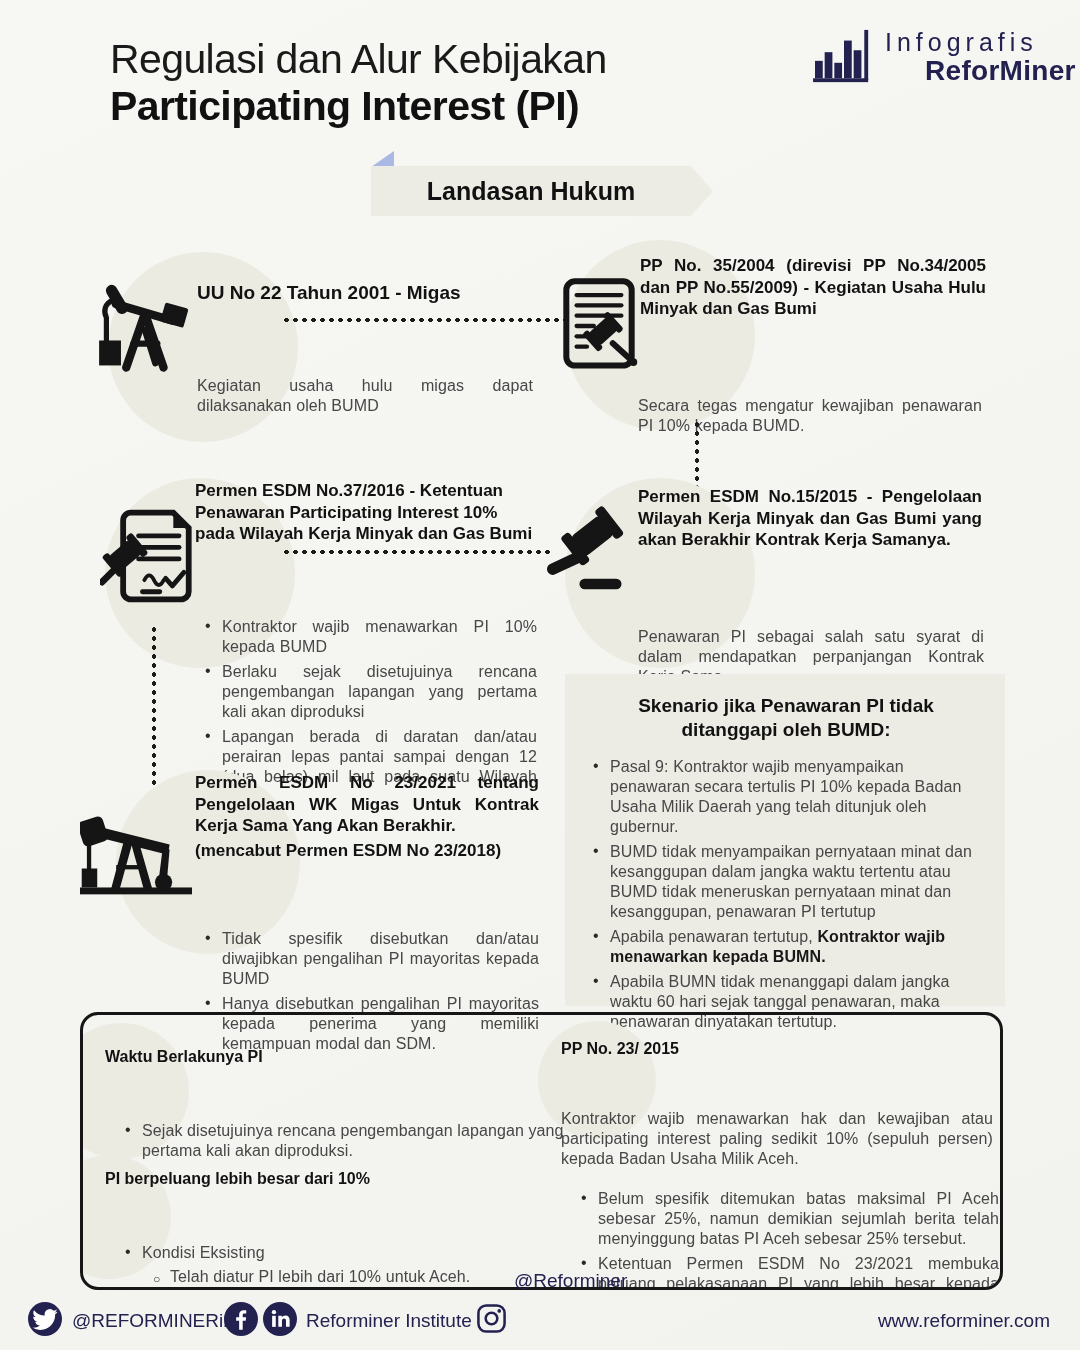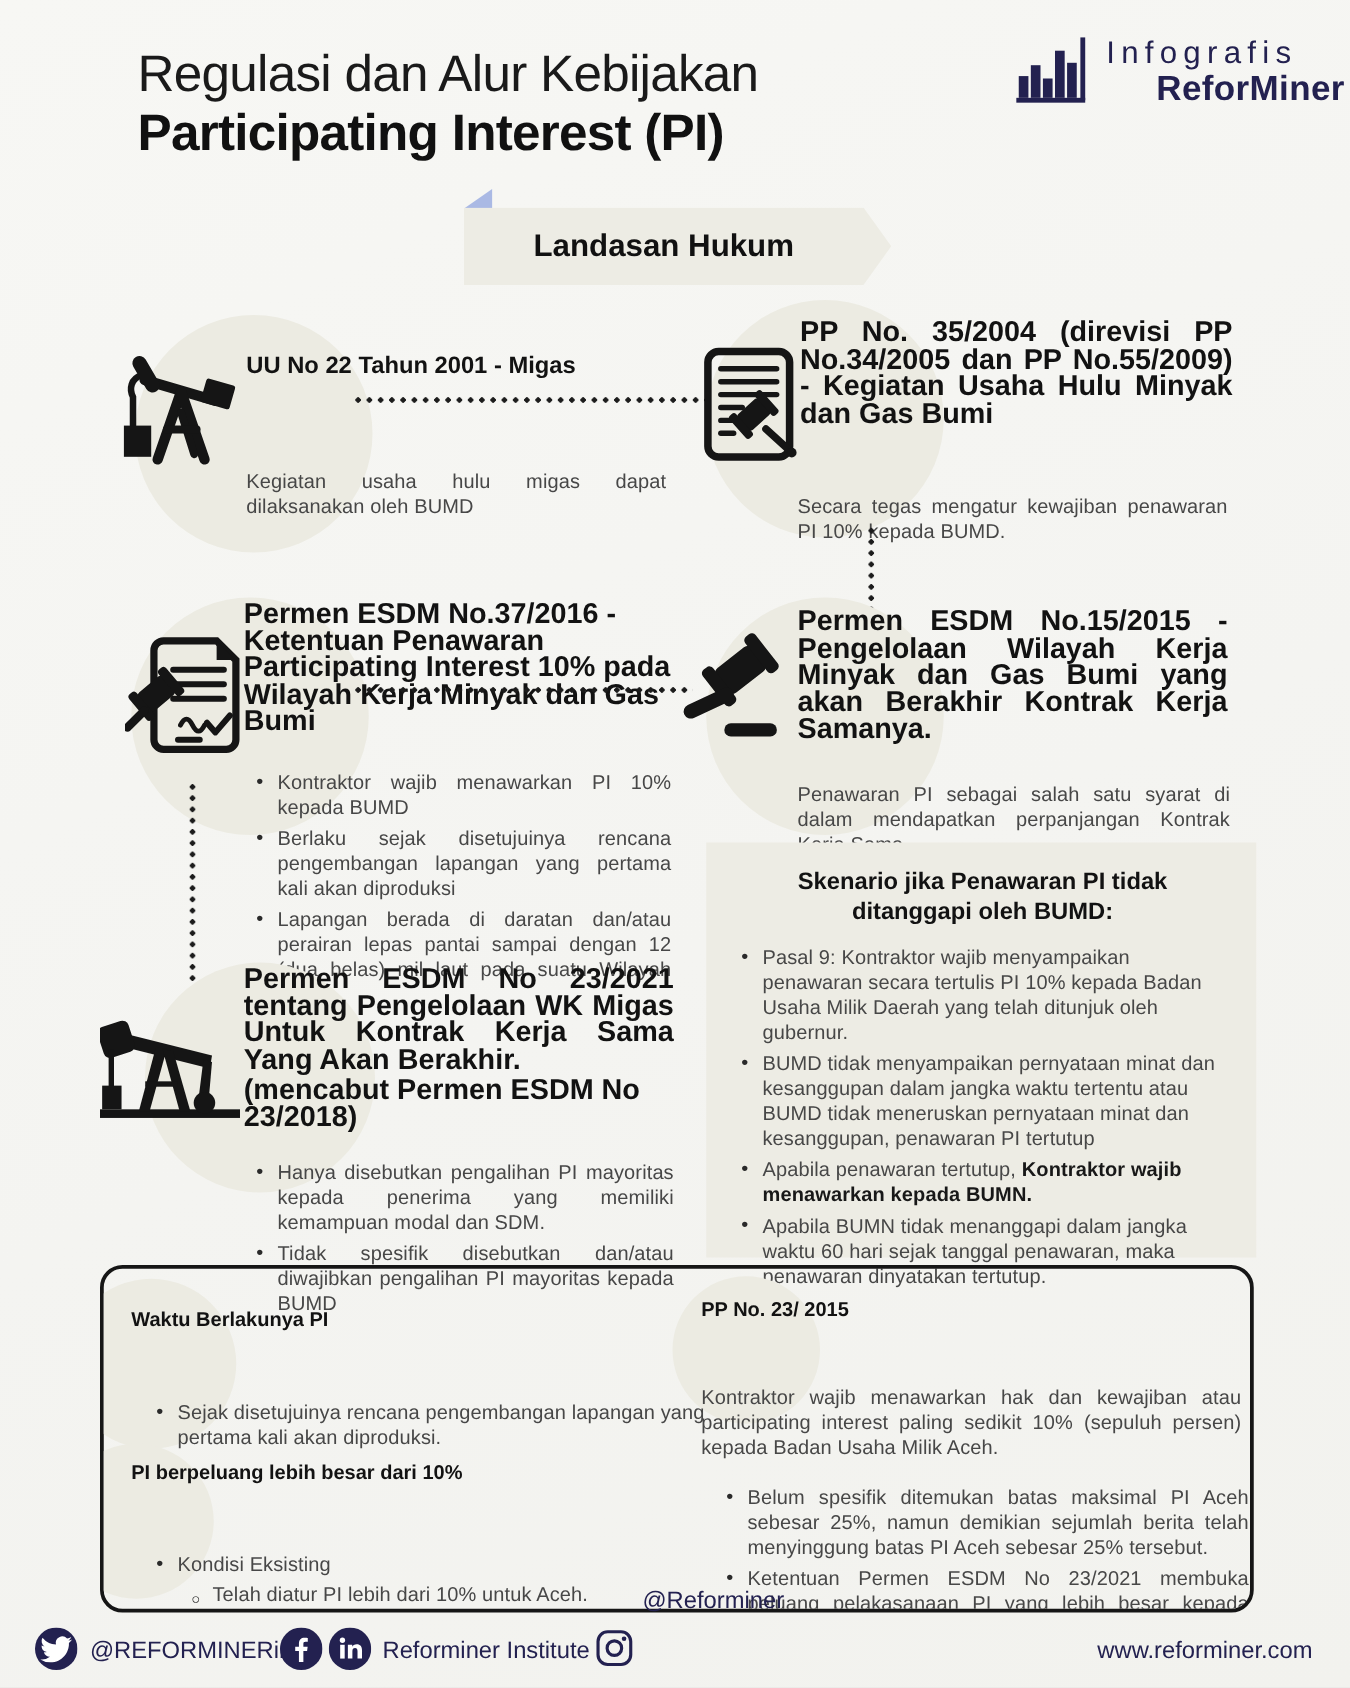--- a/index.html
+++ b/index.html
@@ -13,30 +13,30 @@
   .abs { position:absolute; }
 
   
   .title-l1 { font-size:41px; font-weight:400; line-height:47px; letter-spacing:-0.6px; color:#1a1a1a; }
   .title-l2 { font-size:41px; font-weight:700; line-height:47px; letter-spacing:-0.6px; color:#111; }
   .logo { display:flex; align-items:flex-end; gap:9px; }
   .logo-top { font-size:25px; font-weight:300; letter-spacing:5px; color:#232150; line-height:28px; }
   .logo-bottom { font-size:28px; font-weight:700; letter-spacing:0.3px; color:#232150; line-height:30px;margin-left:40px; }
 
   
-  .banner { left:371px; top:166px; width:342px; height:62px; background:#edece4;
+  .banner { left:371px; top:166px; width:342px; height:50px; background:#edece4;
     clip-path:polygon(0 0, 93.5% 0, 100% 50%, 93.5% 100%, 0 100%);
     display:flex; align-items:center; justify-content:center; padding-right:22px;
     font-size:25px; font-weight:700; color:#111; }
   .banner-tri { left:371px; top:151px; width:23px; height:16px; background:#aab9e4;
     clip-path:polygon(100% 0, 100% 100%, 0 100%); }
 
   .circle { border-radius:50%; background:#ECEBE2; }
 
-  .h { font-weight:700; color:#121212; font-size:23px; line-height:21.5px; }
+  .h { font-weight:700; color:#121212; font-size:17px; line-height:21.5px; }
   .body { font-size:16px; line-height:20px; color:#474747; letter-spacing:0.1px;margin-top:44px; }
   .jus { text-align:justify; text-align-last:left; }
 
   .dots-h { height:6px; background-image:radial-gradient(circle, #1c1c1c 2.1px, transparent 2.2px);
             background-size:9px 6px; background-repeat:repeat-x; background-position:0 50%; }
   .dots-v { width:6px; background-image:radial-gradient(circle, #1c1c1c 2.1px, transparent 2.2px);
             background-size:6px 9px; background-repeat:repeat-y; background-position:50% 0; }
 
   .blist { display:flex; flex-direction:column; gap:5px; }
   .bitem { position:relative; padding-left:19px; }
@@ -197,22 +197,22 @@
       <rect x="2" y="68" width="18" height="22"></rect>
       <polygon points="96,44 104,46 100,92 90,92"></polygon>
       <circle cx="97" cy="84" r="10"></circle>
     </g>
   </svg>
   <div class="abs" style="left:195px; top:772px; width:344px;">
     <div class="h jus">Permen ESDM No 23/2021 tentang Pengelolaan WK Migas Untuk Kontrak Kerja Sama Yang Akan Berakhir.</div>
     <div class="h" style="margin-top:3px;">(mencabut Permen ESDM No 23/2018)</div>
   </div>
   <div class="abs blist body" style="left:203px; top:885px; width:336px;">
+    <div class="bitem jus">Tidak spesifik disebutkan dan/atau diwajibkan pengalihan PI mayoritas kepada BUMD</div>
     <div class="bitem jus">Hanya disebutkan pengalihan PI mayoritas kepada penerima yang memiliki kemampuan modal dan SDM.</div>
-    <div class="bitem jus">Tidak spesifik disebutkan dan/atau diwajibkan pengalihan PI mayoritas kepada BUMD</div>
   </div>
 
   <div class="abs bbox">
     <div class="abs circle" style="left:-30px; top:8px;  width:136px; height:136px;"></div>
     <div class="abs circle" style="left:-36px; top:140px; width:124px; height:124px;"></div>
     <div class="abs circle" style="left:455px; top:6px;  width:118px; height:118px;"></div>
 
     <div class="abs h20" style="left:22px; top:30px;">Waktu Berlakunya PI</div>
     <div class="abs blist body" style="left:40px; top:62px; width:448px;">
       <div class="bitem">Sejak disetujuinya rencana pengembangan lapangan yang pertama kali akan diproduksi.</div>

